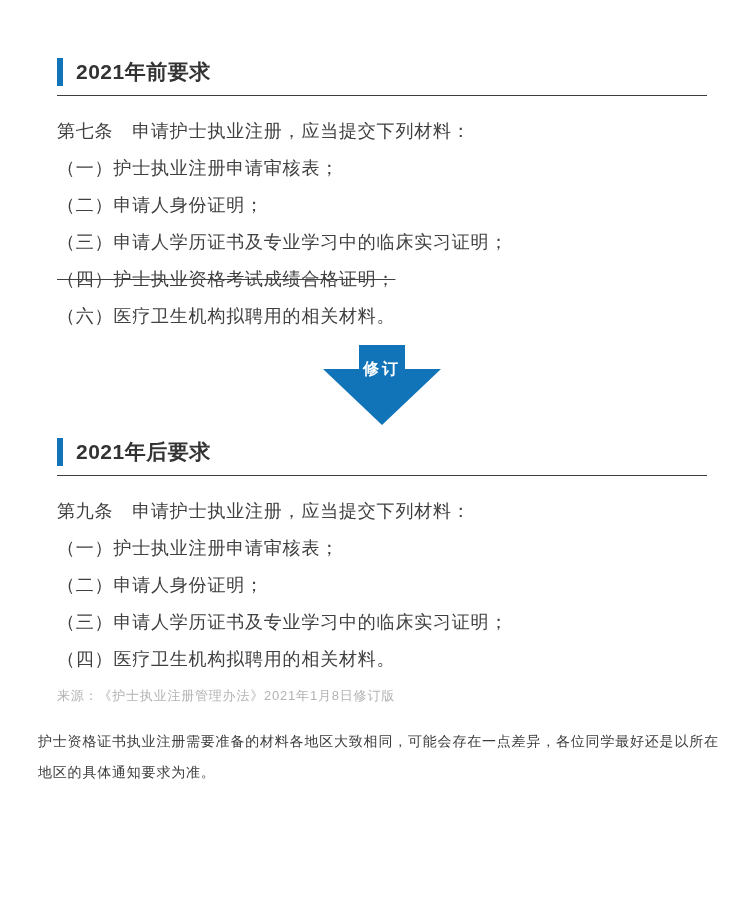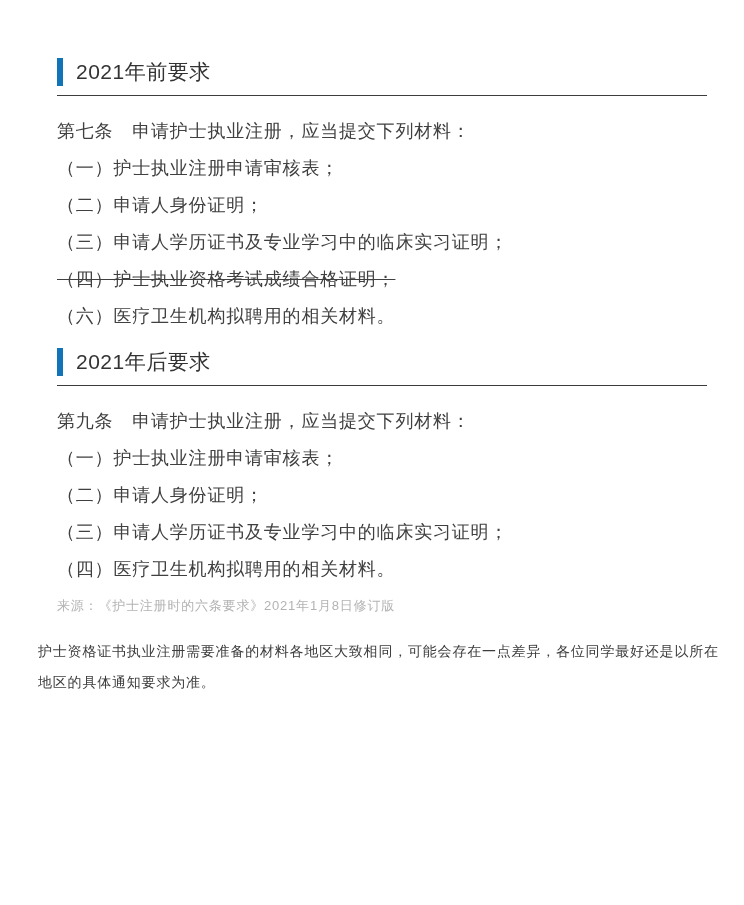--- a/index.html
+++ b/index.html
@@ -29,20 +29,21 @@
     width:6px;
     height:28px;
     background:#1173b8;
     margin-right:13px;
     flex:0 0 auto;
   }
   .section-title {
     font-size:21px;
     color:#333333;
     letter-spacing:0.5px;
+    font-weight:bold;
   }
   .section-divider {
     border:none;
     border-top:1px solid #3c3c3c;
     margin-top:9px;
     height:0;
   }
   .law-list {
     margin-top:17px;
   }
@@ -115,32 +116,37 @@
 
   <div class="law-list">
     <div class="law-line">第七条　申请护士执业注册，应当提交下列材料：</div>
     <div class="law-line">（一）护士执业注册申请审核表；</div>
     <div class="law-line">（二）申请人身份证明；</div>
     <div class="law-line">（三）申请人学历证书及专业学习中的临床实习证明；</div>
     <div class="law-line struck">（四）护士执业资格考试成绩合格证明；</div>
     <div class="law-line">（六）医疗卫生机构拟聘用的相关材料。</div>
   </div>
 
+  <div class="revision-arrow">
+    <div class="arrow-stem"></div>
+    <div class="arrow-head"></div>
+    <div class="arrow-label">修订</div>
+  </div>
 
   <div class="section-header second">
     <span class="accent-bar"></span>
     <span class="section-title">2021年后要求</span>
   </div>
   <hr class="section-divider">
 
   <div class="law-list">
     <div class="law-line">第九条　申请护士执业注册，应当提交下列材料：</div>
     <div class="law-line">（一）护士执业注册申请审核表；</div>
     <div class="law-line">（二）申请人身份证明；</div>
     <div class="law-line">（三）申请人学历证书及专业学习中的临床实习证明；</div>
     <div class="law-line">（四）医疗卫生机构拟聘用的相关材料。</div>
   </div>
 
-  <div class="source-note">来源：《护士注册时的六条要求》2021年1月8日修订版</div>
+  <div class="source-note">来源：《护士执业注册管理办法》2021年1月8日修订版</div>
 
   <p class="footer-para">护士资格证书执业注册需要准备的材料各地区大致相同，可能会存在一点差异，各位同学最好还是以所在地区的具体通知要求为准。</p>
 
 </div>
 
 </body></html>

